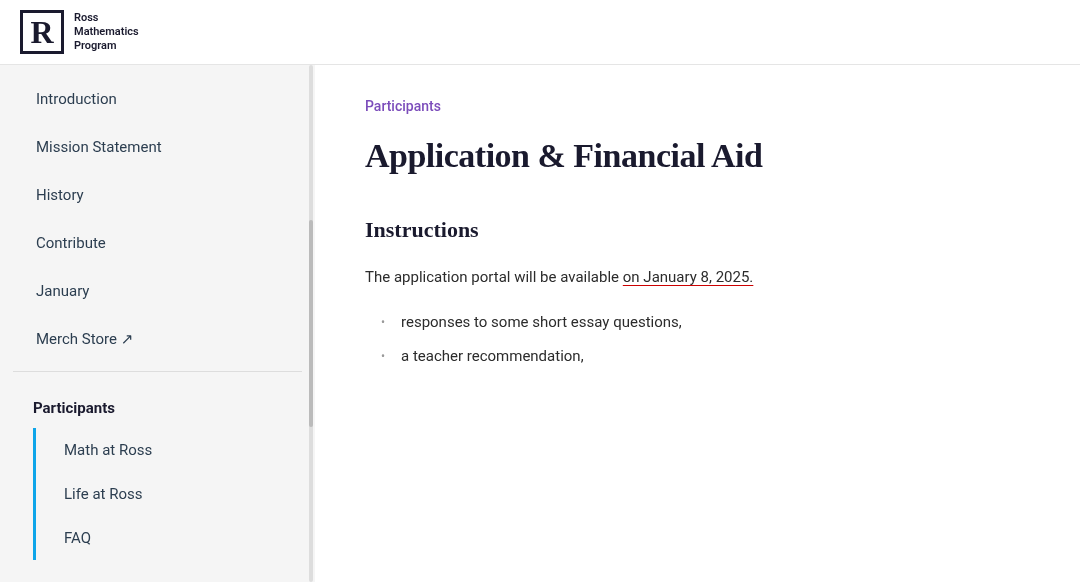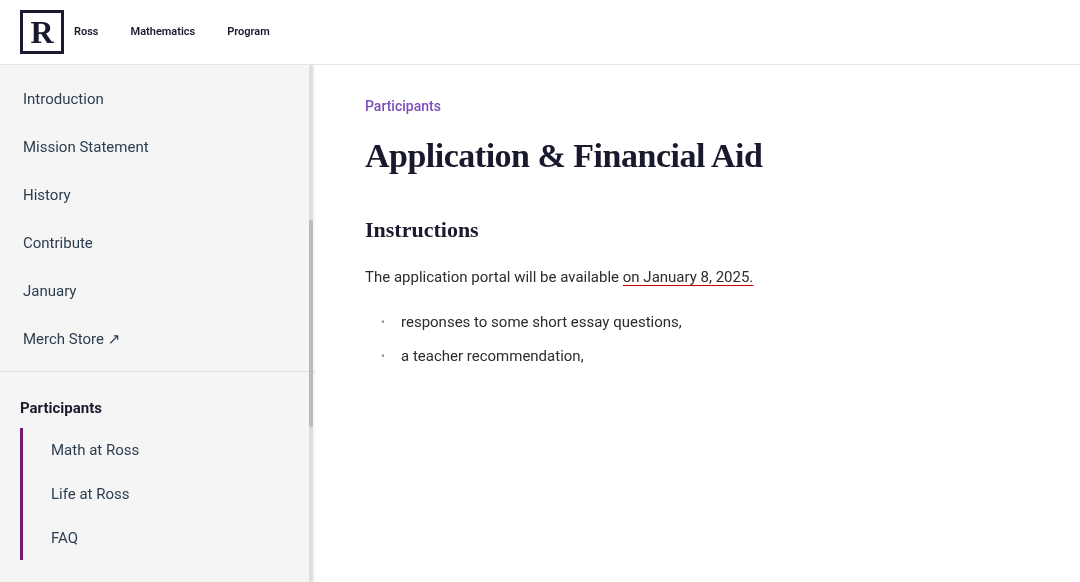--- a/index.html
+++ b/index.html
@@ -44,46 +44,45 @@
       border: 3px solid #1a1a2e;
       width: 44px;
       height: 44px;
       display: flex;
       align-items: center;
       justify-content: center;
     }
 
     .logo-text {
       display: flex;
-      flex-direction: row;
+      flex-direction: column;
       font-size: 11px;
       font-weight: 600;
       color: #1a1a2e;
       line-height: 1.3;
-      gap: 32px;
     }
 
     
     .layout {
       display: flex;
       height: calc(582px - 65px);
     }
 
     
     .sidebar {
       width: 315px;
       min-width: 315px;
       background: #f5f5f5;
       overflow-y: auto;
       padding: 0;
       position: relative;
     }
 
     .sidebar-nav {
-      padding: 10px 0;
+      padding: 10px 13px;
     }
 
     .nav-item {
       display: block;
       padding: 12px 20px;
       color: #2c3e50;
       text-decoration: none;
       font-size: 15px;
       cursor: pointer;
       border-left: 3px solid transparent;
@@ -96,21 +95,21 @@
       color: #1a1a2e;
     }
 
     .nav-item-sub {
       display: block;
       padding: 10px 20px 10px 28px;
       color: #2c3e50;
       text-decoration: none;
       font-size: 15px;
       cursor: pointer;
-      border-left: 3px solid #701a75;
+      border-left: 3px solid #0ea5e9;
       margin-left: 20px;
     }
 
     .sidebar-divider {
       height: 1px;
       background: #ddd;
       margin: 8px 0;
     }
 
     

